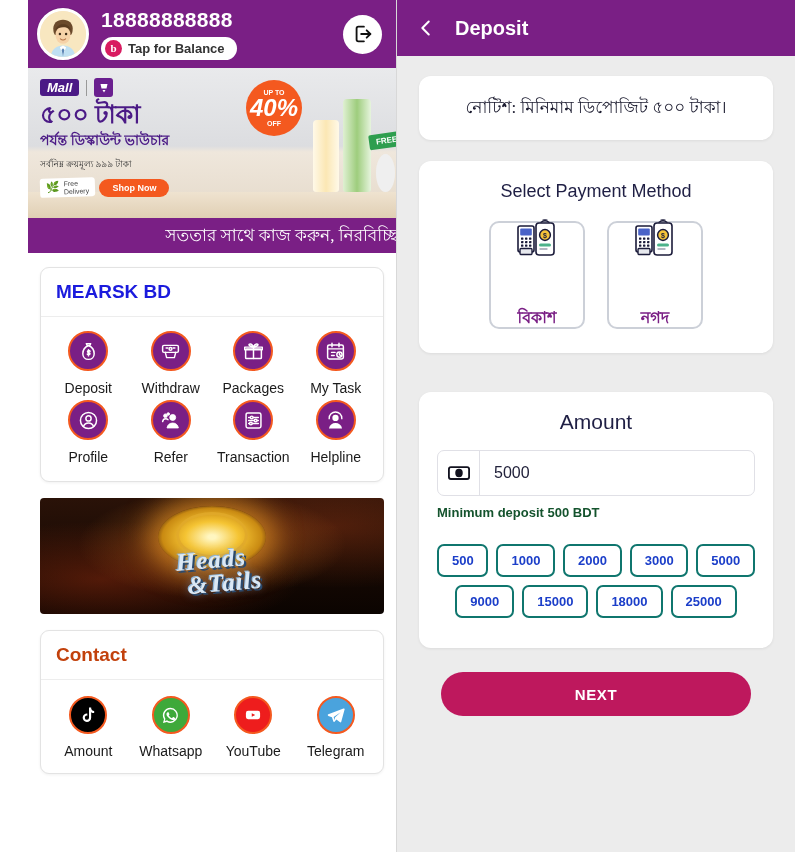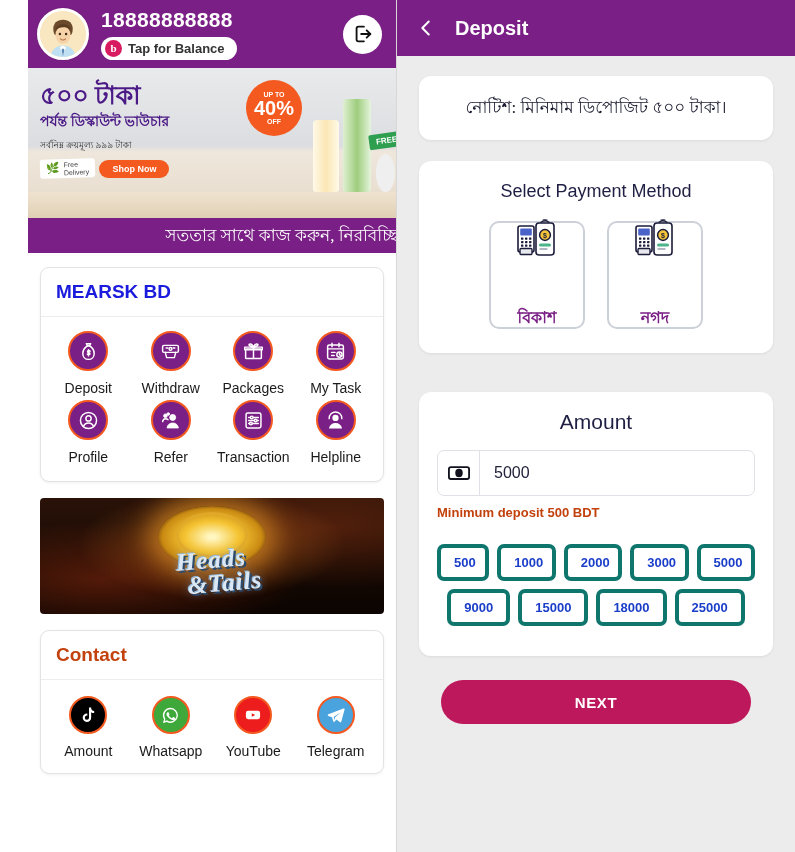--- a/index.html
+++ b/index.html
@@ -105,21 +105,21 @@
     padding: 4px 13px; border-radius: 10px; cursor: pointer;
   }
   .discount-badge {
     position: absolute; left: 218px; top: 12px;
     width: 56px; height: 56px; border-radius: 50%;
     background: #f4591f; color: #fff; text-align: center;
     display: flex; flex-direction: column; align-items: center; justify-content: center;
     line-height: 1;
   }
   .db-up { font-size: 7px; font-weight: bold; }
-  .db-40 { font-size: 20px; font-weight: bold; }
+  .db-40 { font-size: 24px; font-weight: bold; font-style: italic; }
   .db-off { font-size: 7px; font-weight: bold; }
   .products { position: absolute; right: 2px; bottom: 26px; height: 112px; width: 250px; }
   .bottle { position: absolute; bottom: 0; border-radius: 4px 4px 3px 3px; }
   .bt-1 { left: 140px; bottom: 0; width: 26px; height: 72px; background: linear-gradient(90deg,#fff9e8,#fbe7b4,#fff9e8); }
   .bt-2 { left: 170px; bottom: 0; width: 28px; height: 93px; background: linear-gradient(90deg,#dff0d2,#9ecd7d,#e6f4dd); }
   .bt-3 { left: 203px; bottom: 0; width: 19px; height: 38px; background: #efefef; border-radius: 50%; }
   .bt-4 { left: 224px; bottom: 0; width: 32px; height: 38px; background: linear-gradient(#1a6b2e,#d8472b); }
   .free-tag {
     position: absolute; left: 196px; bottom: 44px;
     background: #2e9e4f; color: #fff; font-size: 8px; font-weight: bold;
@@ -269,28 +269,28 @@
   .amt-icon-box {
     width: 42px; display: flex; align-items: center; justify-content: center;
     border-right: 1px solid #e0e0e6;
   }
   .amt-input {
     flex: 1 1 auto; border: none; outline: none;
     padding: 0 14px; font-size: 16px; color: #22223b;
     font-family: "Liberation Sans", sans-serif; background: transparent;
   }
   .amt-warn {
-    margin-top: 9px; color: #c2410c; font-size: 13px; font-weight: bold;
+    margin-top: 9px; color: #14532d; font-size: 13px; font-weight: bold;
   }
   .chips { margin-top: 24px; }
   .chip-row {
     display: flex; justify-content: center; gap: 8px; margin-bottom: 8px;
   }
   .chip {
-    border: 4px solid #0f766e; border-radius: 7px;
+    border: 2px solid #0f766e; border-radius: 7px;
     background: #ffffff; color: #1b3ec9;
     font-size: 13px; font-weight: bold;
     padding: 7px 13px; cursor: pointer; min-width: 48px; text-align: center;
   }
   .next-btn {
     margin: 24px 22px 0 22px;
     height: 44px; border-radius: 22px; border: none;
     background: #be185d; color: #ffffff;
     font-size: 15px; font-weight: bold; letter-spacing: .6px;
     cursor: pointer; width: calc(100% - 44px);
@@ -344,20 +344,29 @@
         <div class="bottle bt-4"></div>
 
         <div class="free-tag">FREE</div>
       </div>
       <div class="discount-badge">
         <span class="db-up">UP TO</span>
         <span class="db-40">40%</span>
         <span class="db-off">OFF</span>
       </div>
       <div class="ad-left">
+        <div class="mall-row">
+          <span class="mall-badge">Mall</span>
+          <span class="mall-sep"></span>
+          <span class="mall-logo">
+            <svg width="12" height="12" viewBox="0 0 24 24" fill="#fff">
+                <path d="M5 4h14l-2 9H7L5 4zm4 12h6l-3 5z"></path>
+              </svg>
+          </span>
+        </div>
         <div class="ad-bn-big">৫০০ টাকা</div>
         <div class="ad-bn-sub">পর্যন্ত ডিস্কাউন্ট ভাউচার</div>
         <div class="ad-bn-small">সর্বনিম্ন ক্রয়মূল্য ৯৯৯ টাকা</div>
         <div class="free-del">
           <span class="fd-leaf">🌿</span>
           <span class="fd-txt">
             <span>Free</span><br>
             <span>Delivery</span>
           </span>
         </div>

